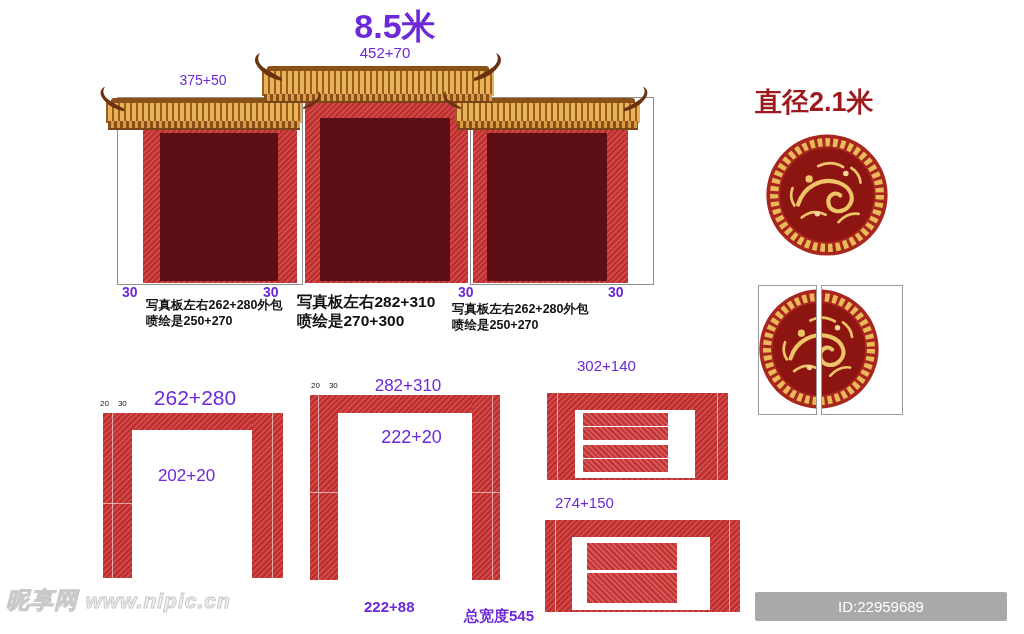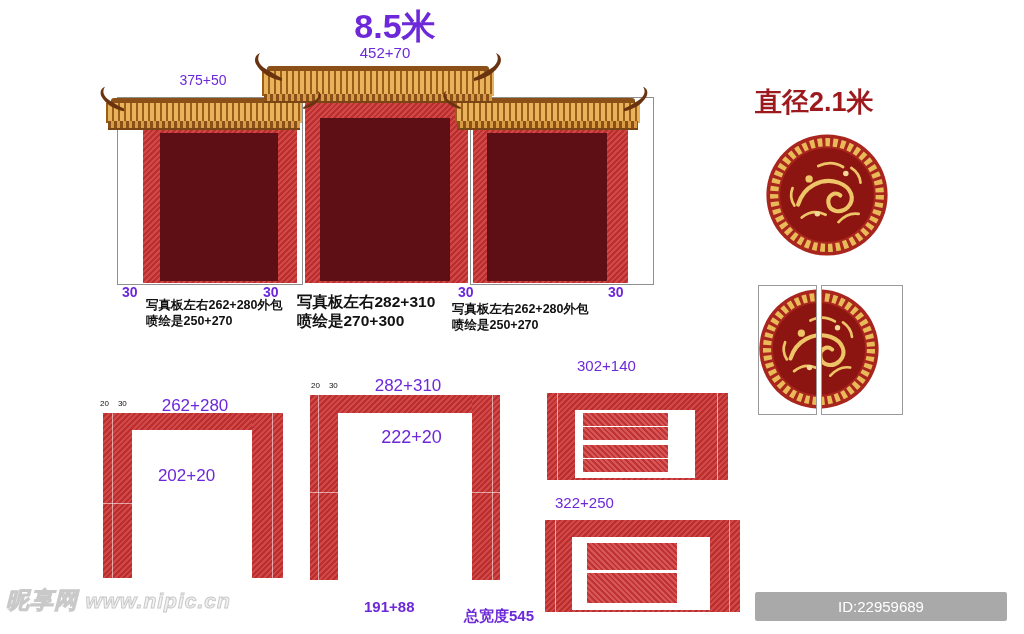--- a/index.html
+++ b/index.html
@@ -144,21 +144,21 @@
     <svg style="position:absolute;left:-1px;top:2px;" width="122" height="122" viewBox="0 0 135 135">
         <use href="#medal" xlink:href="#medal"></use>
       </svg>
   </div>
   <div class="halfbox" style="left:821px;top:285px;width:80px;height:128px;">
     <svg style="position:absolute;left:-64px;top:2px;" width="122" height="122" viewBox="0 0 135 135">
         <use href="#medal" xlink:href="#medal"></use>
       </svg>
   </div>
 
-  <div class="lbl ctr" style="left:140px;top:386px;width:110px;font-size:17px;margin-top:10px;">262+280</div>
+  <div class="lbl ctr" style="left:140px;top:386px;width:110px;font-size:21px;">262+280</div>
   <div class="abs" style="left:100px;top:399px;font-size:8px;display:flex;gap:9px;">
     <span>20</span>
     <span>30</span>
   </div>
   <div class="abs redtex" style="left:103px;top:413px;width:180px;height:17px;"></div>
   <div class="abs redtex" style="left:103px;top:413px;width:29px;height:165px;"></div>
   <div class="abs redtex" style="left:252px;top:413px;width:31px;height:165px;"></div>
   <div class="foldline-v" style="left:112px;top:413px;height:165px;"></div>
   <div class="foldline-v" style="left:272px;top:413px;height:165px;"></div>
   <div class="foldline-h" style="left:103px;top:503px;width:29px;"></div>
@@ -170,36 +170,36 @@
     <span>30</span>
   </div>
   <div class="abs redtex" style="left:310px;top:395px;width:190px;height:18px;"></div>
   <div class="abs redtex" style="left:310px;top:395px;width:28px;height:185px;"></div>
   <div class="abs redtex" style="left:472px;top:395px;width:28px;height:185px;"></div>
   <div class="foldline-v" style="left:318px;top:395px;height:185px;"></div>
   <div class="foldline-v" style="left:492px;top:395px;height:185px;"></div>
   <div class="foldline-h" style="left:310px;top:492px;width:28px;"></div>
   <div class="foldline-h" style="left:472px;top:492px;width:28px;"></div>
   <div class="lbl ctr" style="left:364px;top:427px;width:95px;font-size:18px;">222+20</div>
-  <div class="lbl" style="left:364px;top:598px;font-size:15px;font-weight:bold;">191+88</div>
+  <div class="lbl" style="left:364px;top:598px;font-size:15px;font-weight:bold;">222+88</div>
   <div class="lbl" style="left:464px;top:607px;font-size:15px;font-weight:bold;">总宽度545</div>
 
   <div class="lbl" style="left:577px;top:357px;font-size:15px;">302+140</div>
   <div class="abs redtex" style="left:547px;top:393px;width:181px;height:87px;">
     <div class="foldline-v" style="left:10px;top:0;height:87px;"></div>
     <div class="foldline-v" style="right:10px;top:0;height:87px;"></div>
     <div class="window" style="left:28px;top:17px;width:120px;height:68px;">
       <div class="abs striptex" style="left:8px;top:3px;width:85px;height:13px;"></div>
       <div class="abs striptex" style="left:8px;top:17px;width:85px;height:13px;"></div>
       <div class="abs striptex" style="left:8px;top:35px;width:85px;height:13px;"></div>
       <div class="abs striptex" style="left:8px;top:49px;width:85px;height:13px;"></div>
     </div>
   </div>
 
-  <div class="lbl" style="left:555px;top:494px;font-size:15px;">322+250</div>
+  <div class="lbl" style="left:555px;top:494px;font-size:15px;">274+150</div>
   <div class="abs redtex" style="left:545px;top:520px;width:195px;height:92px;">
     <div class="foldline-v" style="left:10px;top:0;height:92px;"></div>
     <div class="foldline-v" style="right:10px;top:0;height:92px;"></div>
     <div class="window" style="left:27px;top:17px;width:138px;height:73px;">
       <div class="abs striptex" style="left:15px;top:6px;width:90px;height:27px;"></div>
       <div class="abs striptex" style="left:15px;top:36px;width:90px;height:30px;"></div>
     </div>
   </div>
 
   <div class="abs" id="watermark">

